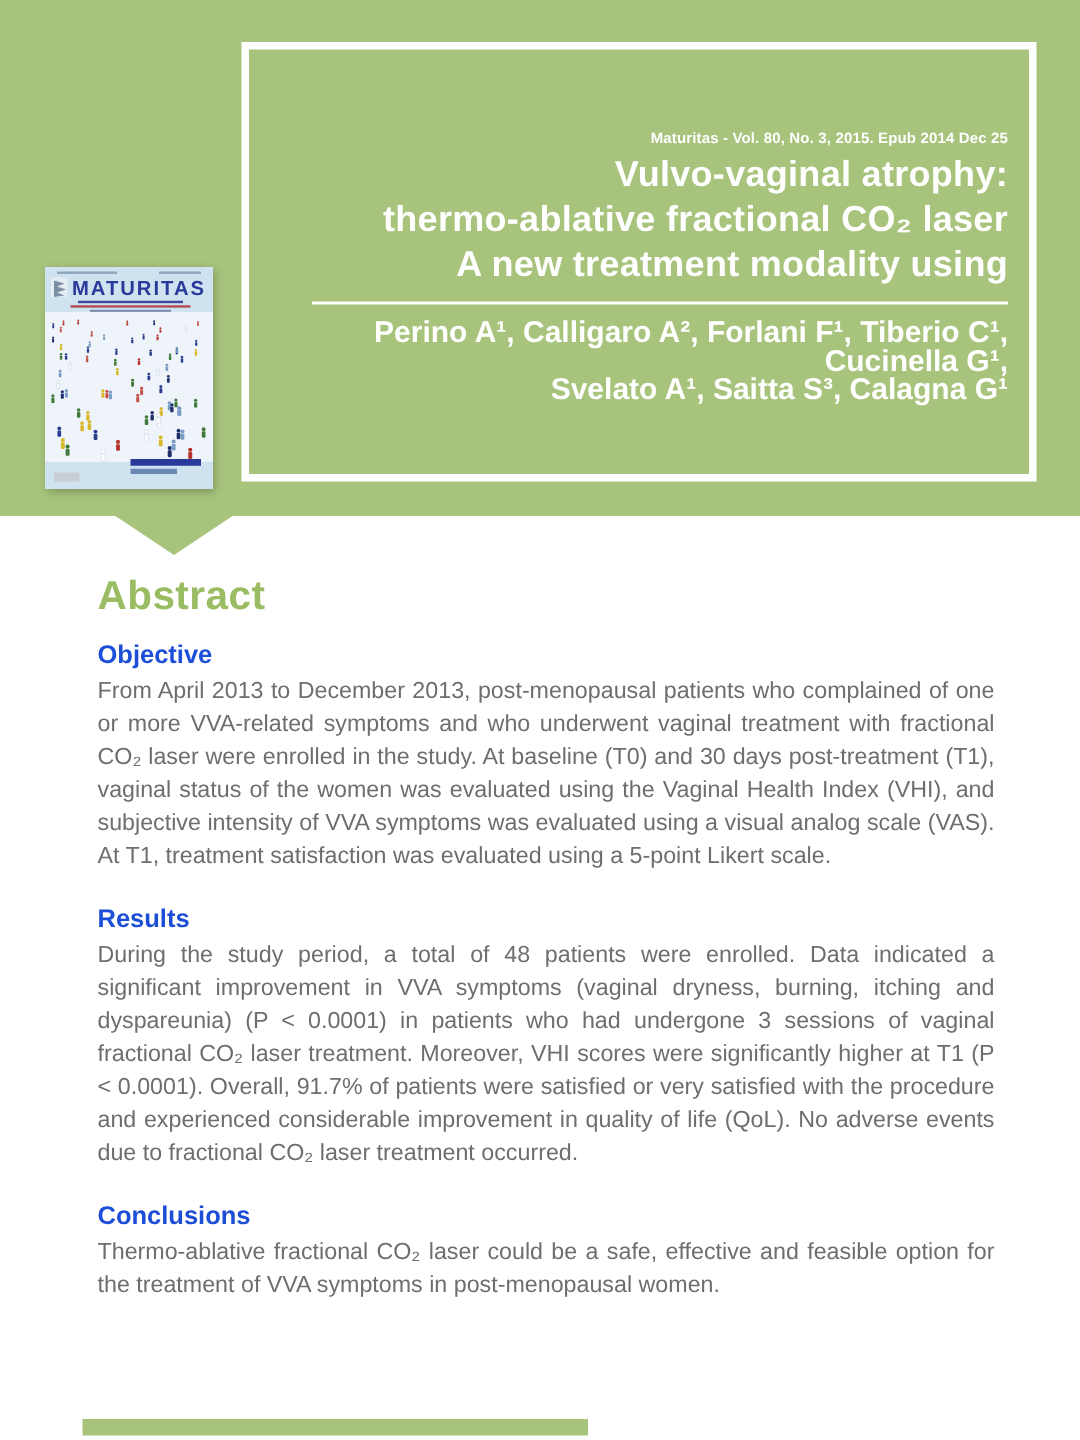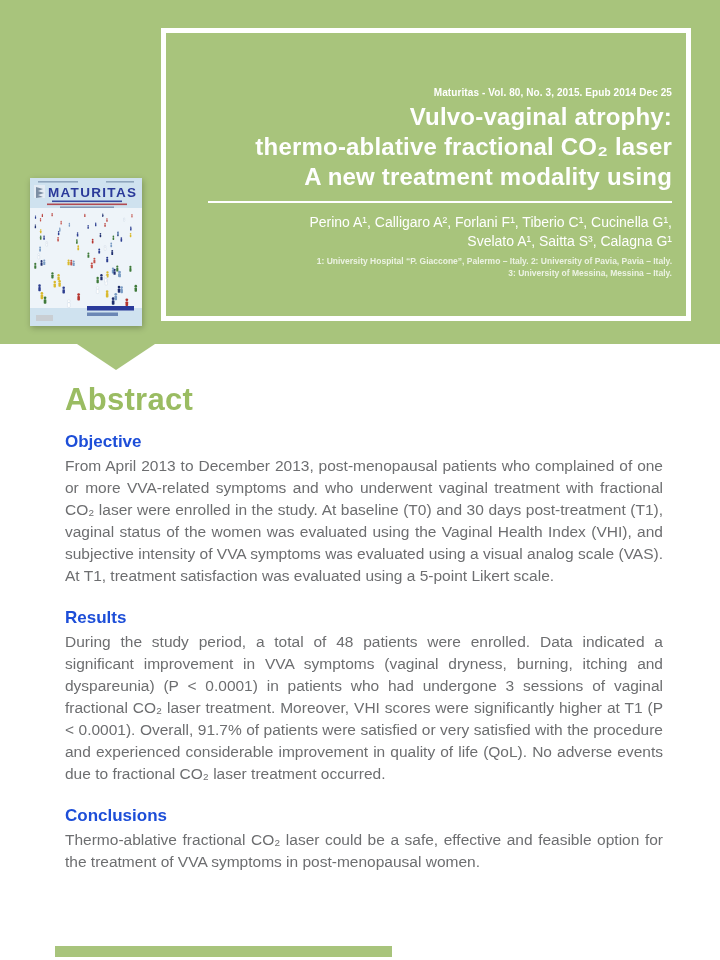--- a/index.html
+++ b/index.html
@@ -13,28 +13,28 @@
   .notch{position:absolute;top:344px;left:77px;width:0;height:0;
     border-left:39px solid transparent;border-right:39px solid transparent;
     border-top:26px solid #a8c47c;}
   
   .card{position:absolute;left:161px;top:28px;width:530px;height:293px;
     border:5px solid #ffffff;box-sizing:border-box;color:#ffffff;
     text-align:right;padding:0 14px 0 16px;}
   .citation{margin-top:54px;font-size:10px;font-weight:bold;letter-spacing:.1px;}
   .title{margin-top:4px;font-size:24px;font-weight:bold;line-height:30px;letter-spacing:.2px;}
   .rule{border:none;border-top:2px solid #ffffff;margin:9px 0 10px 26px;}
-  .authors{font-size:14px;font-weight:normal;line-height:19px;}
+  .authors{font-size:20px;font-weight:bold;line-height:19px;}
   .affils{margin-top:5px;font-size:8.5px;font-weight:bold;line-height:11.5px;opacity:.78;}
   
   .cover{position:absolute;left:30px;top:178px;width:112px;height:148px;
     box-shadow:1px 2px 6px rgba(0,0,0,.25);}
   
   .body{position:absolute;top:374px;left:65px;width:598px;color:#6d6e70;}
-  .abstract-heading{font-size:31px;font-weight:bold;color:#9abc62;margin:8px 0 10px;letter-spacing:.3px;}
+  .abstract-heading{font-size:27px;font-weight:bold;color:#9abc62;margin:8px 0 10px;letter-spacing:.3px;}
   .sec-label{font-size:17px;font-weight:bold;color:#1d4ed8;margin:21px 0 3px;}
   .sec-label.first{margin-top:14px;}
   .sec-text{font-size:15.5px;line-height:22px;text-align:justify;margin:0;}
   
   .footer-bar{position:absolute;left:55px;top:946px;width:337px;height:11px;background:#a8c47c;}
 </style>
 </head>
 <body>
 
 <div id="page">
@@ -46,24 +46,20 @@
     <div class="citation">Maturitas - Vol. 80, No. 3, 2015. Epub 2014 Dec 25</div>
     <div class="title">
       <div>Vulvo-vaginal atrophy:</div>
       <div>thermo-ablative fractional CO₂ laser</div>
       <div>A new treatment modality using</div>
     </div>
     <hr class="rule">
     <div class="authors">
       <div>Perino A¹, Calligaro A², Forlani F¹, Tiberio C¹, Cucinella G¹,</div>
       <div>Svelato A¹, Saitta S³, Calagna G¹</div>
-    </div>
-    <div class="affils">
-      <div>1: University Hospital “P. Giaccone”, Palermo – Italy. 2: University of Pavia, Pavia – Italy.</div>
-      <div>3: University of Messina, Messina – Italy.</div>
     </div>
   </div>
 
   <svg class="cover" viewBox="0 0 112 148" xmlns="http://www.w3.org/2000/svg">
     <rect x="0" y="0" width="112" height="148" fill="#cfe2ef"></rect>
     <rect x="0" y="30" width="112" height="100" fill="#eef4f9"></rect>
 
     <rect x="8" y="3" width="40" height="1.6" fill="#8fa6bd"></rect>
     <rect x="76" y="3" width="28" height="1.6" fill="#8fa6bd"></rect>
 

